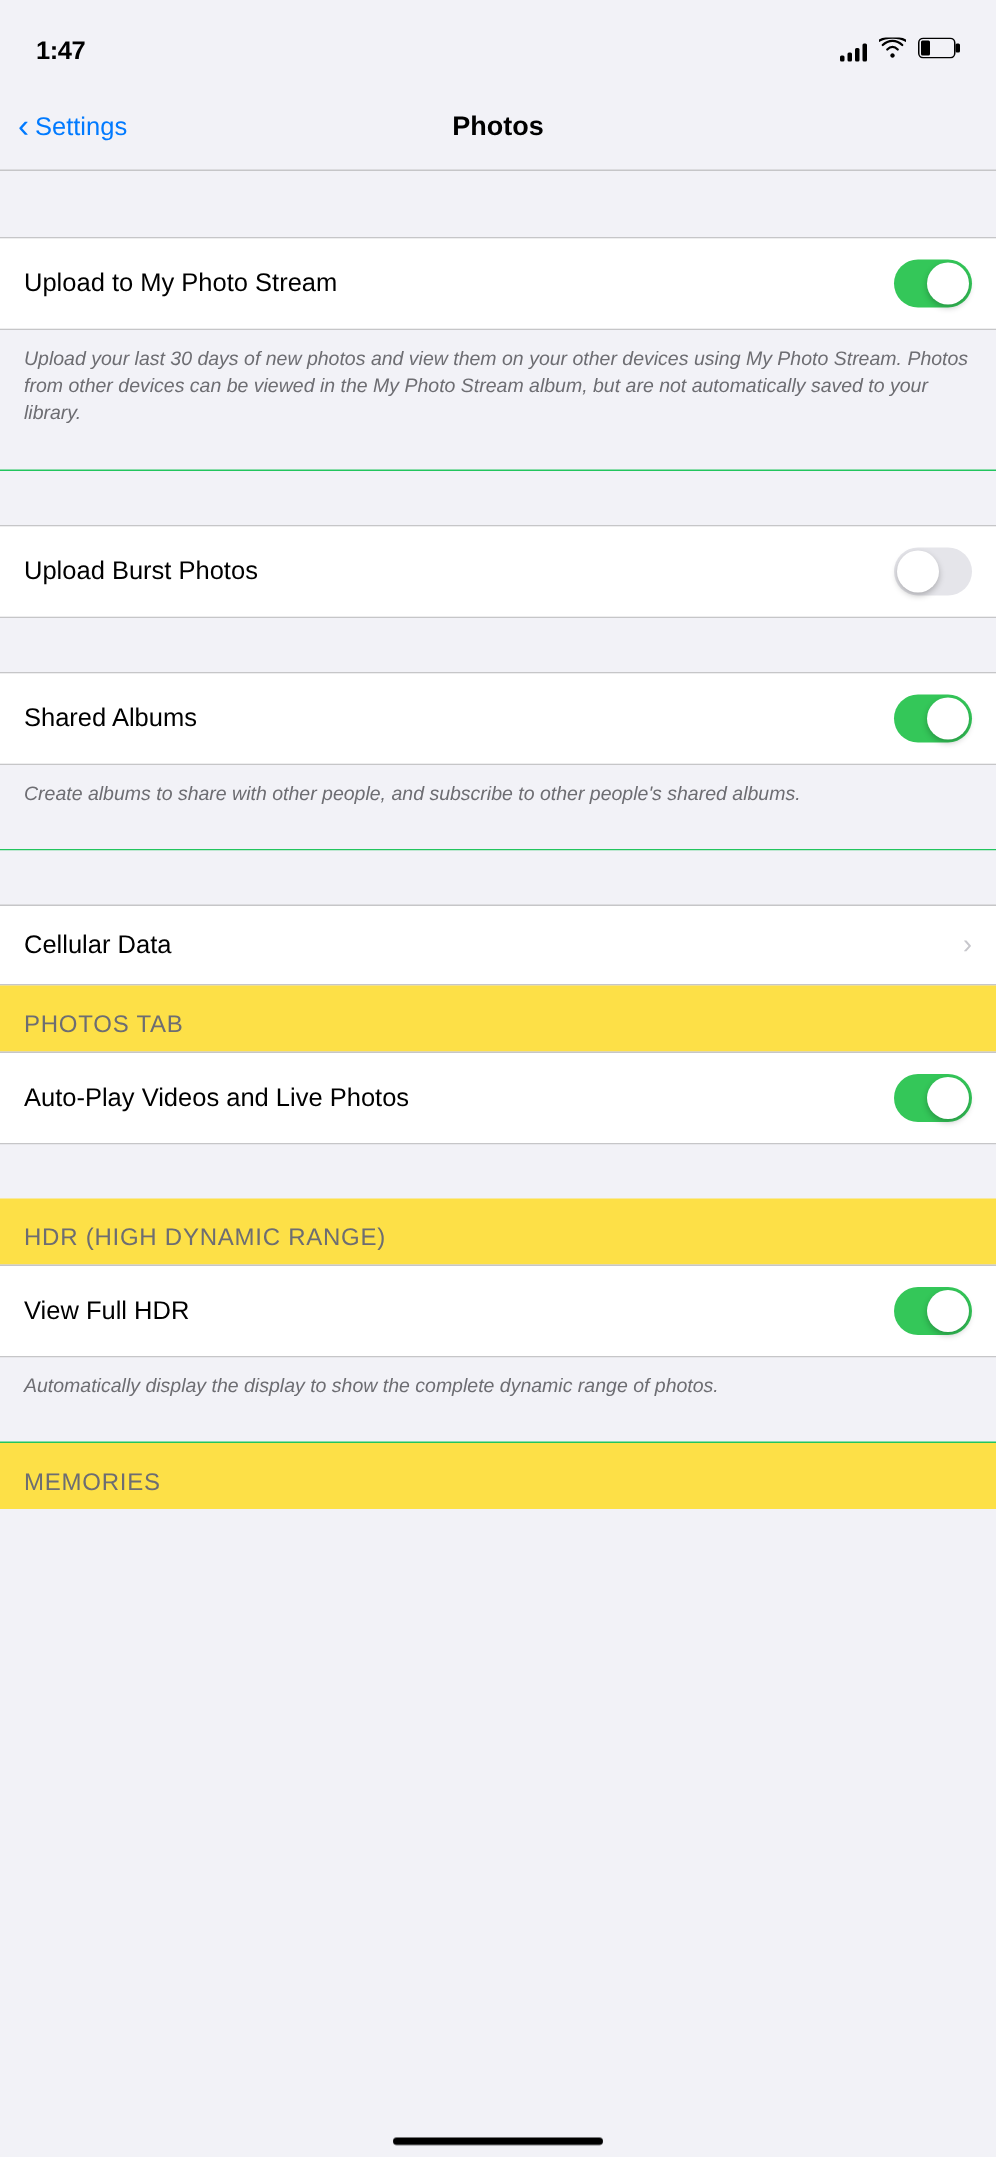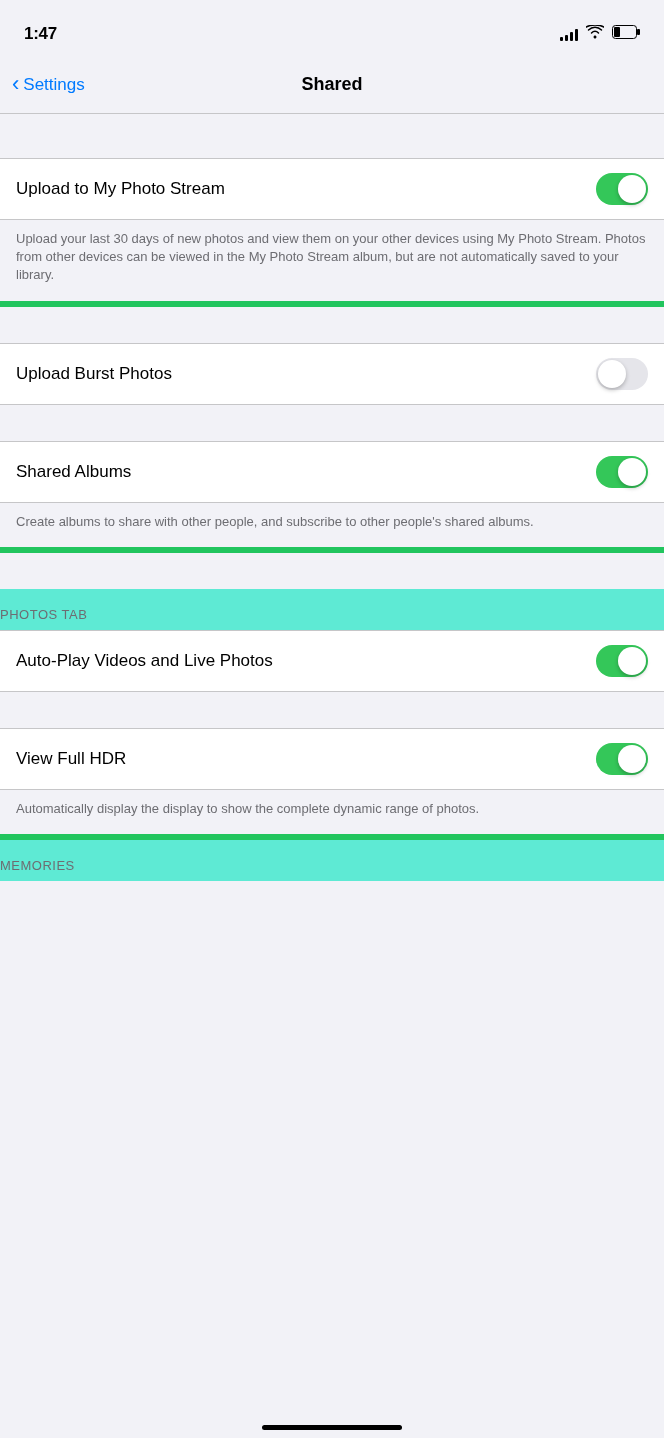--- a/index.html
+++ b/index.html
@@ -79,27 +79,27 @@
     }
 
     
     .content {
       padding-top: 0;
       margin-top: 44px;
     }
 
     
     .section-header {
-      padding: 18px 16px 8px 0;
-      font-size: 13px;
+      padding: 18px 16px 8px 16px;
+      font-size: 16px;
       font-weight: 400;
       color: #6d6d72;
       text-transform: uppercase;
       letter-spacing: 0.5px;
-      background: #5eead4;
+      background: #fde047;
     }
 
     
     .group {
       background: #fff;
       border-top: 1px solid #c6c6c8;
       border-bottom: 1px solid #c6c6c8;
       margin-bottom: 0;
     }
 
@@ -153,25 +153,26 @@
     .toggle.on .toggle-thumb {
       left: 22px;
     }
     .toggle.off .toggle-thumb {
       left: 2px;
     }
 
     
     .desc-block {
       background: #f2f2f7;
-      padding: 10px 16px 16px 16px;
+      padding: 10px 16px 28px 16px;
       font-size: 13px;
       color: #6d6d72;
       line-height: 1.4;
-      border-bottom: 6px solid #22c55e;
+      border-bottom: 1px solid #22c55e;
+      font-style: italic;
     }
 
     
     .group-gap {
       height: 36px;
       background: #f2f2f7;
     }
 
     
     .home-indicator {
@@ -216,21 +217,21 @@
       </svg>
     </div>
   </div>
 </div>
 
 <div class="nav-bar">
   <div class="nav-back">
     <span class="nav-back-chevron">‹</span>
     <span>Settings</span>
   </div>
-  <span class="nav-title">Shared</span>
+  <span class="nav-title">Photos</span>
 </div>
 
 <div class="content">
 
   <div class="group">
     <div class="setting-row">
       <span class="setting-label">Upload to My Photo Stream</span>
       <div class="toggle on">
         <div class="toggle-thumb"></div>
       </div>
@@ -256,33 +257,40 @@
       <span class="setting-label">Shared Albums</span>
       <div class="toggle on">
         <div class="toggle-thumb"></div>
       </div>
     </div>
   </div>
   <div class="desc-block">Create albums to share with other people, and subscribe to other people's shared albums.</div>
 
   <div class="group-gap"></div>
 
+  <div class="group">
+    <div class="setting-row">
+      <span class="setting-label">Cellular Data</span>
+      <span class="setting-row-chevron">›</span>
+    </div>
+  </div>
 
   <div class="section-header">PHOTOS TAB</div>
   <div class="group">
     <div class="setting-row">
       <span class="setting-label">Auto-Play Videos and Live Photos</span>
       <div class="toggle on">
         <div class="toggle-thumb"></div>
       </div>
     </div>
   </div>
 
   <div class="group-gap" style="height:36px"></div>
 
+  <div class="section-header">HDR (HIGH DYNAMIC RANGE)</div>
   <div class="group">
     <div class="setting-row">
       <span class="setting-label">View Full HDR</span>
       <div class="toggle on">
         <div class="toggle-thumb"></div>
       </div>
     </div>
   </div>
   <div class="desc-block">Automatically display the display to show the complete dynamic range of photos.</div>
 

